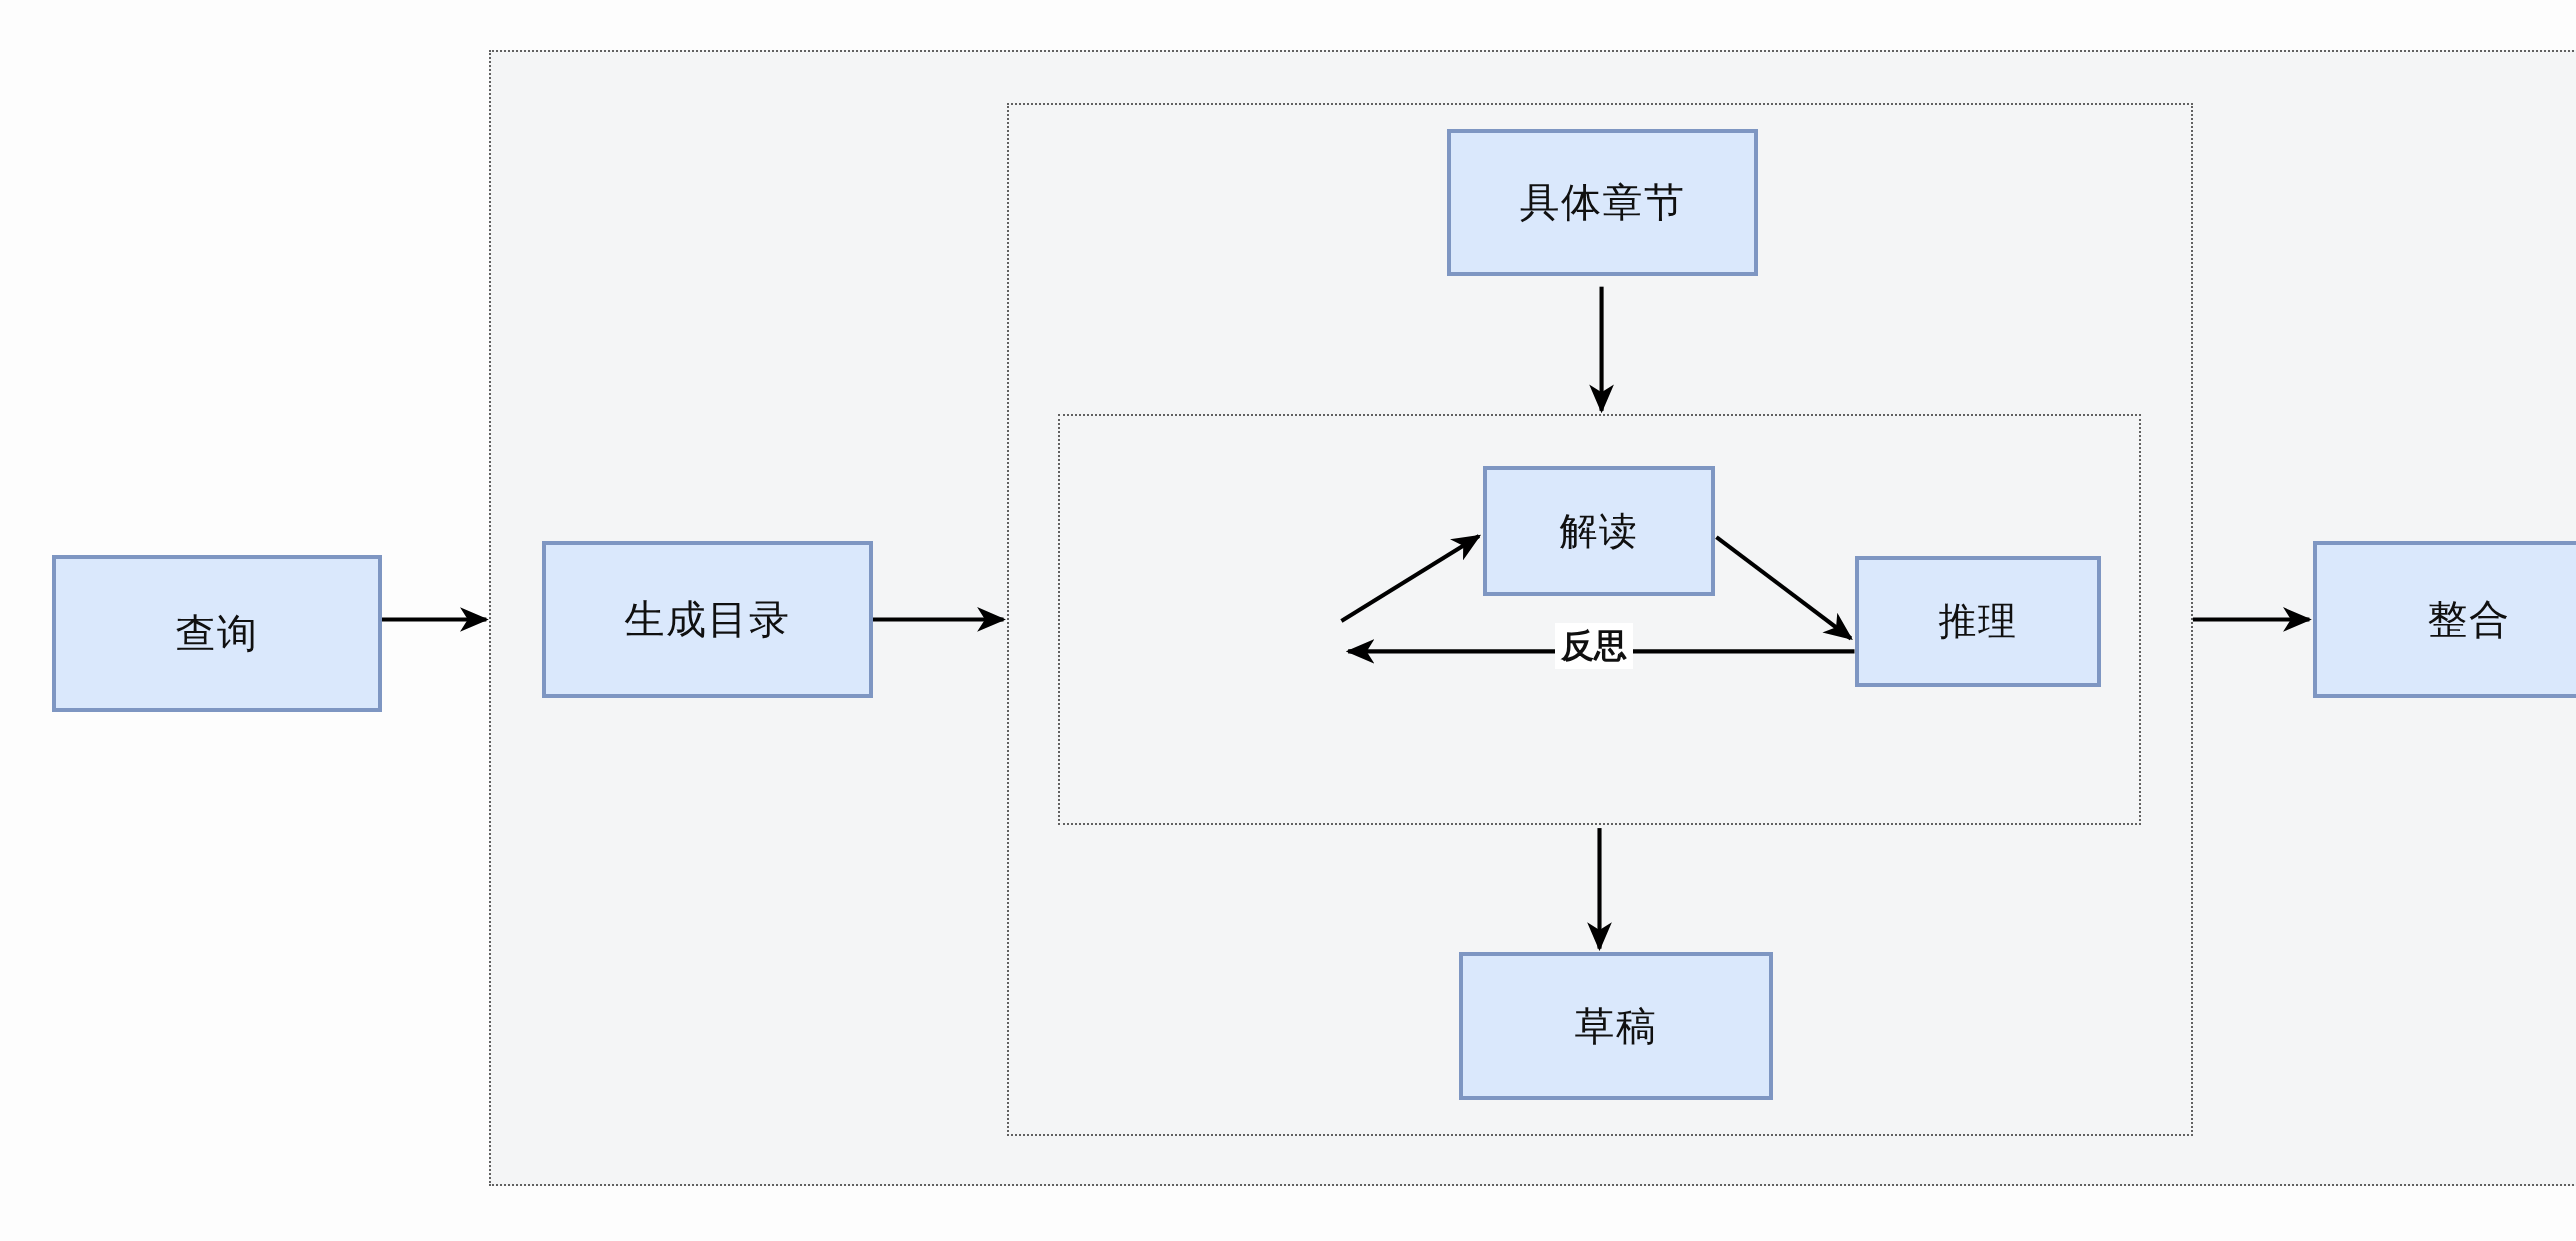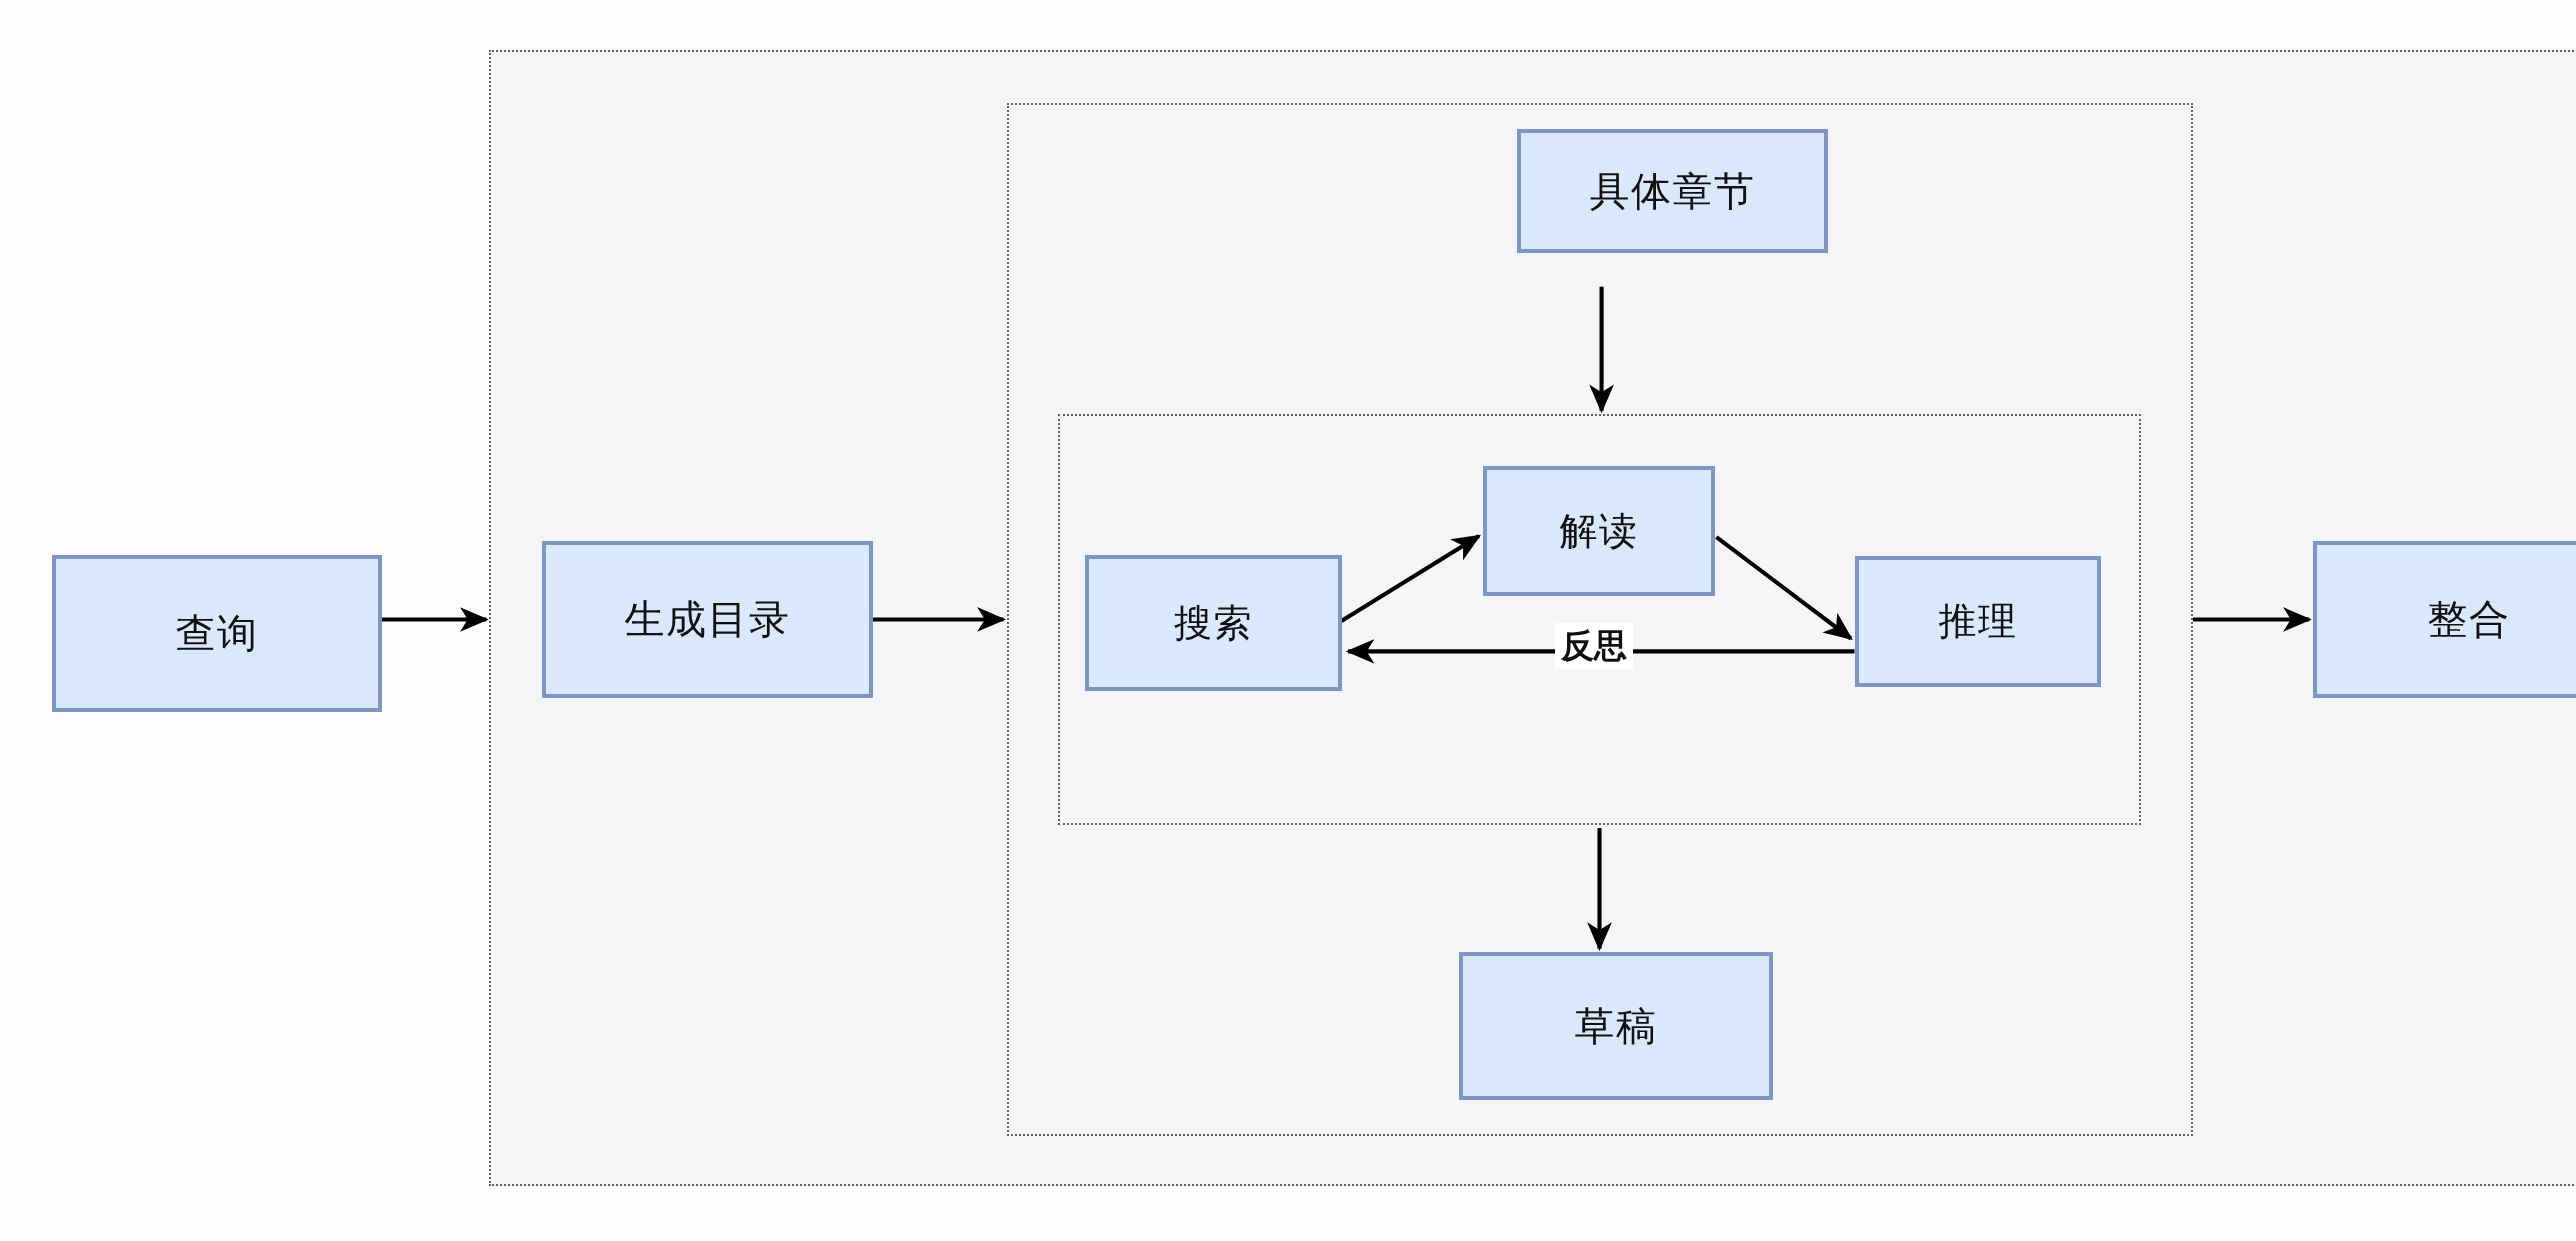--- a/index.html
+++ b/index.html
@@ -24,21 +24,21 @@
     box-sizing:border-box;
     background:#dae8fc;
     border:4.1px solid #7e96c2;
     display:flex;align-items:center;justify-content:center;
     font-size:40px;color:#101010;letter-spacing:1.5px;
     white-space:nowrap;
   }
   .node.small{font-size:38px;}
   #node-query{left:52px;top:555px;width:330px;height:157px;}
   #node-generate-toc{left:542px;top:541px;width:331px;height:157px;}
-  #node-specific-chapter{left:1517px;top:129px;width:311px;height:124px;}
+  #node-specific-chapter{left:1447px;top:129px;width:311px;height:147px;}
   #node-search{left:1085px;top:555px;width:257px;height:136px;}
   #node-interpret{left:1483px;top:466px;width:232px;height:130px;}
   #node-reason{left:1855px;top:556px;width:246px;height:131px;}
   #node-draft{left:1445px;top:952px;width:314px;height:148px;margin-left:14px;}
   #node-integrate{left:2313px;top:541px;width:312px;height:157px;}
   #edge-label-reflect{
     position:absolute;
     left:1555px;top:623px;width:78px;height:46px;
     background:#ffffff;
     display:flex;align-items:center;justify-content:center;
@@ -72,21 +72,20 @@
       <line x1="5192" y1="1202" x2="5491" y2="1202" marker-end="url(#ah)"></line>
     </g>
   </svg>
 
   <div class="node" id="node-query">查询</div>
 
   <div class="node" id="node-generate-toc">生成目录</div>
 
   <div class="node" id="node-specific-chapter">具体章节</div>
 
-  <div class="node small" id="node-search">搜索</div>
 
   <div class="node small" id="node-interpret">解读</div>
 
   <div class="node small" id="node-reason">推理</div>
 
   <div class="node" id="node-draft">草稿</div>
 
   <div class="node" id="node-integrate">整合</div>
 
   <div id="edge-label-reflect">反思</div>

